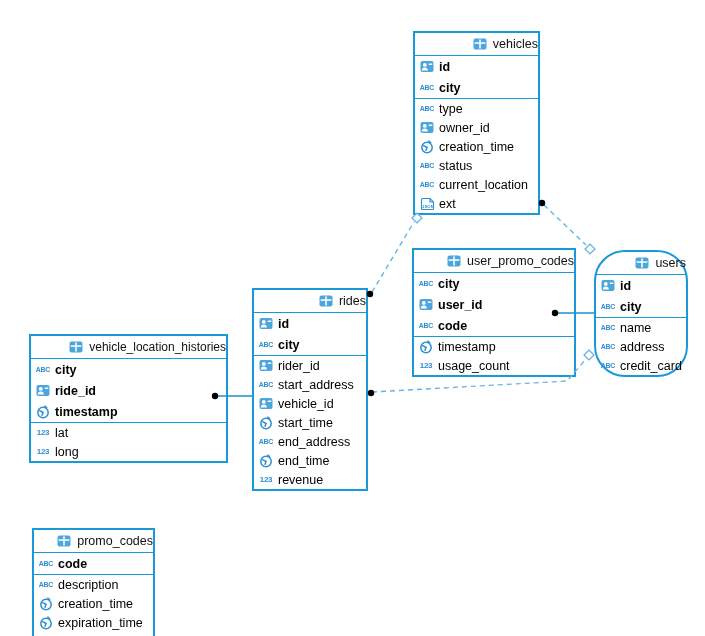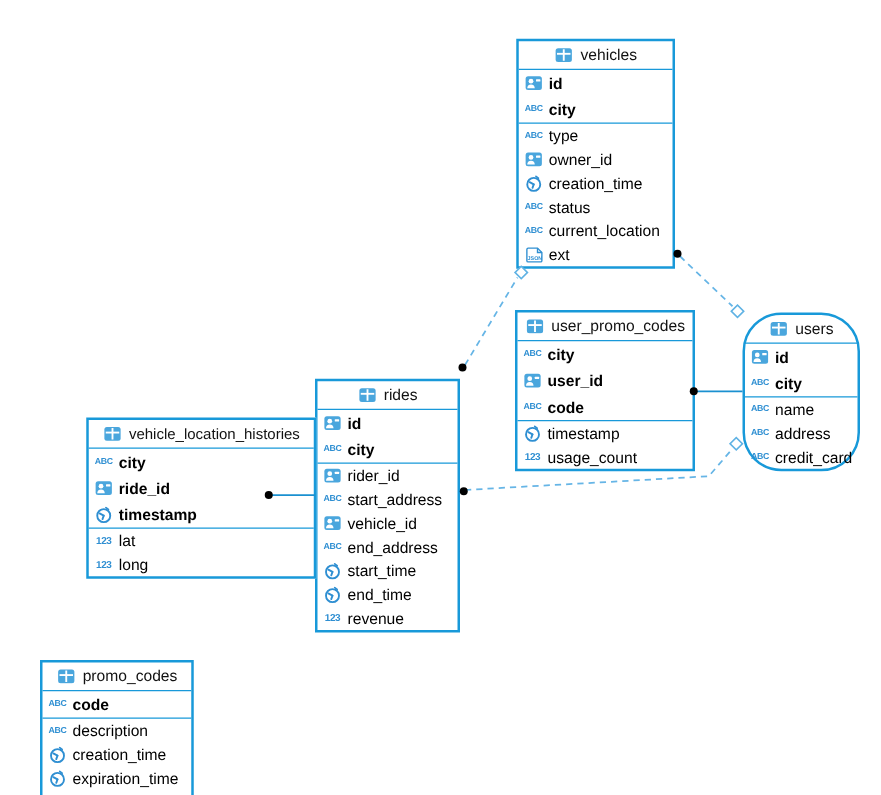--- a/index.html
+++ b/index.html
@@ -1,32 +1,32 @@
 <!DOCTYPE html>
 <html><head>
 <meta charset="utf-8">
 <style>
   html,body{margin:0;padding:0;background:#fff;}
   #canvas{position:relative;width:705px;height:636px;background:#ffffff;overflow:hidden;
           font-family:"Liberation Sans",sans-serif;color:#000;}
   .etable{position:absolute;background:#fff;border:2px solid #1899d9;box-sizing:border-box;z-index:1;}
-  .ehead{height:22px;display:flex;align-items:center;justify-content:center;gap:5px;
+  .ehead{height:22px;display:flex;align-items:center;justify-content:flex-end;gap:5px;
          border-bottom:1px solid #1899d9;font-size:12.5px;color:#111;}
   .row{height:19px;display:flex;align-items:center;gap:4px;padding-left:4px;font-size:12.5px;white-space:nowrap;text-align:right;}
   .row.key{height:21px;font-weight:bold;}
   .sect{border-top:1px solid #1899d9;}
   .icw{width:16px;min-width:16px;display:flex;align-items:center;justify-content:center;}
   .svgicon{display:block;}
   .tglyph{font-size:7px;font-weight:800;color:#2f8fd2;letter-spacing:-0.3px;line-height:1;}
   .nglyph{font-size:8px;font-weight:700;color:#2f8fd2;letter-spacing:-0.3px;line-height:1;}
   #t-vehicles{left:413px;top:31px;width:127px;}
-  #t-upc{left:412px;top:248px;width:144px;}
+  #t-upc{left:412px;top:248px;width:164px;}
   #t-users{left:594px;top:250px;width:94px;border-radius:31px;}
-  #t-rides{left:252px;top:288px;width:116px;margin-top:15px;}
-  #t-vlh{left:29px;top:334px;width:184px;margin-left:40px;}
+  #t-rides{left:252px;top:288px;width:116px;}
+  #t-vlh{left:29px;top:334px;width:199px;}
   #t-promo{left:32px;top:496px;width:123px;margin-top:32px;}
   #t-vlh .ehead{font-size:12px;}
   #rel-overlay{position:absolute;left:0;top:0;z-index:5;pointer-events:none;}
 </style>
 </head>
 <body>
 
 <svg width="0" height="0" style="position:absolute" aria-hidden="true">
   <defs>
     <symbol id="sym-table" viewBox="0 0 14 12">
@@ -255,31 +255,31 @@
     <div class="row">
       <span class="icw">
           <svg class="svgicon" width="14" height="13">
             <use href="#sym-person"></use>
           </svg>
         </span>
       <span>vehicle_id</span>
     </div>
     <div class="row">
       <span class="icw">
+          <svg class="svgicon" width="14" height="14">
+            <use href="#sym-clock"></use>
+          </svg>
+        </span>
+      <span>start_time</span>
+    </div>
+    <div class="row">
+      <span class="icw">
           <span class="tglyph">ABC</span>
         </span>
       <span>end_address</span>
-    </div>
-    <div class="row">
-      <span class="icw">
-          <svg class="svgicon" width="14" height="14">
-            <use href="#sym-clock"></use>
-          </svg>
-        </span>
-      <span>start_time</span>
     </div>
     <div class="row">
       <span class="icw">
           <svg class="svgicon" width="14" height="14">
             <use href="#sym-clock"></use>
           </svg>
         </span>
       <span>end_time</span>
     </div>
     <div class="row">

